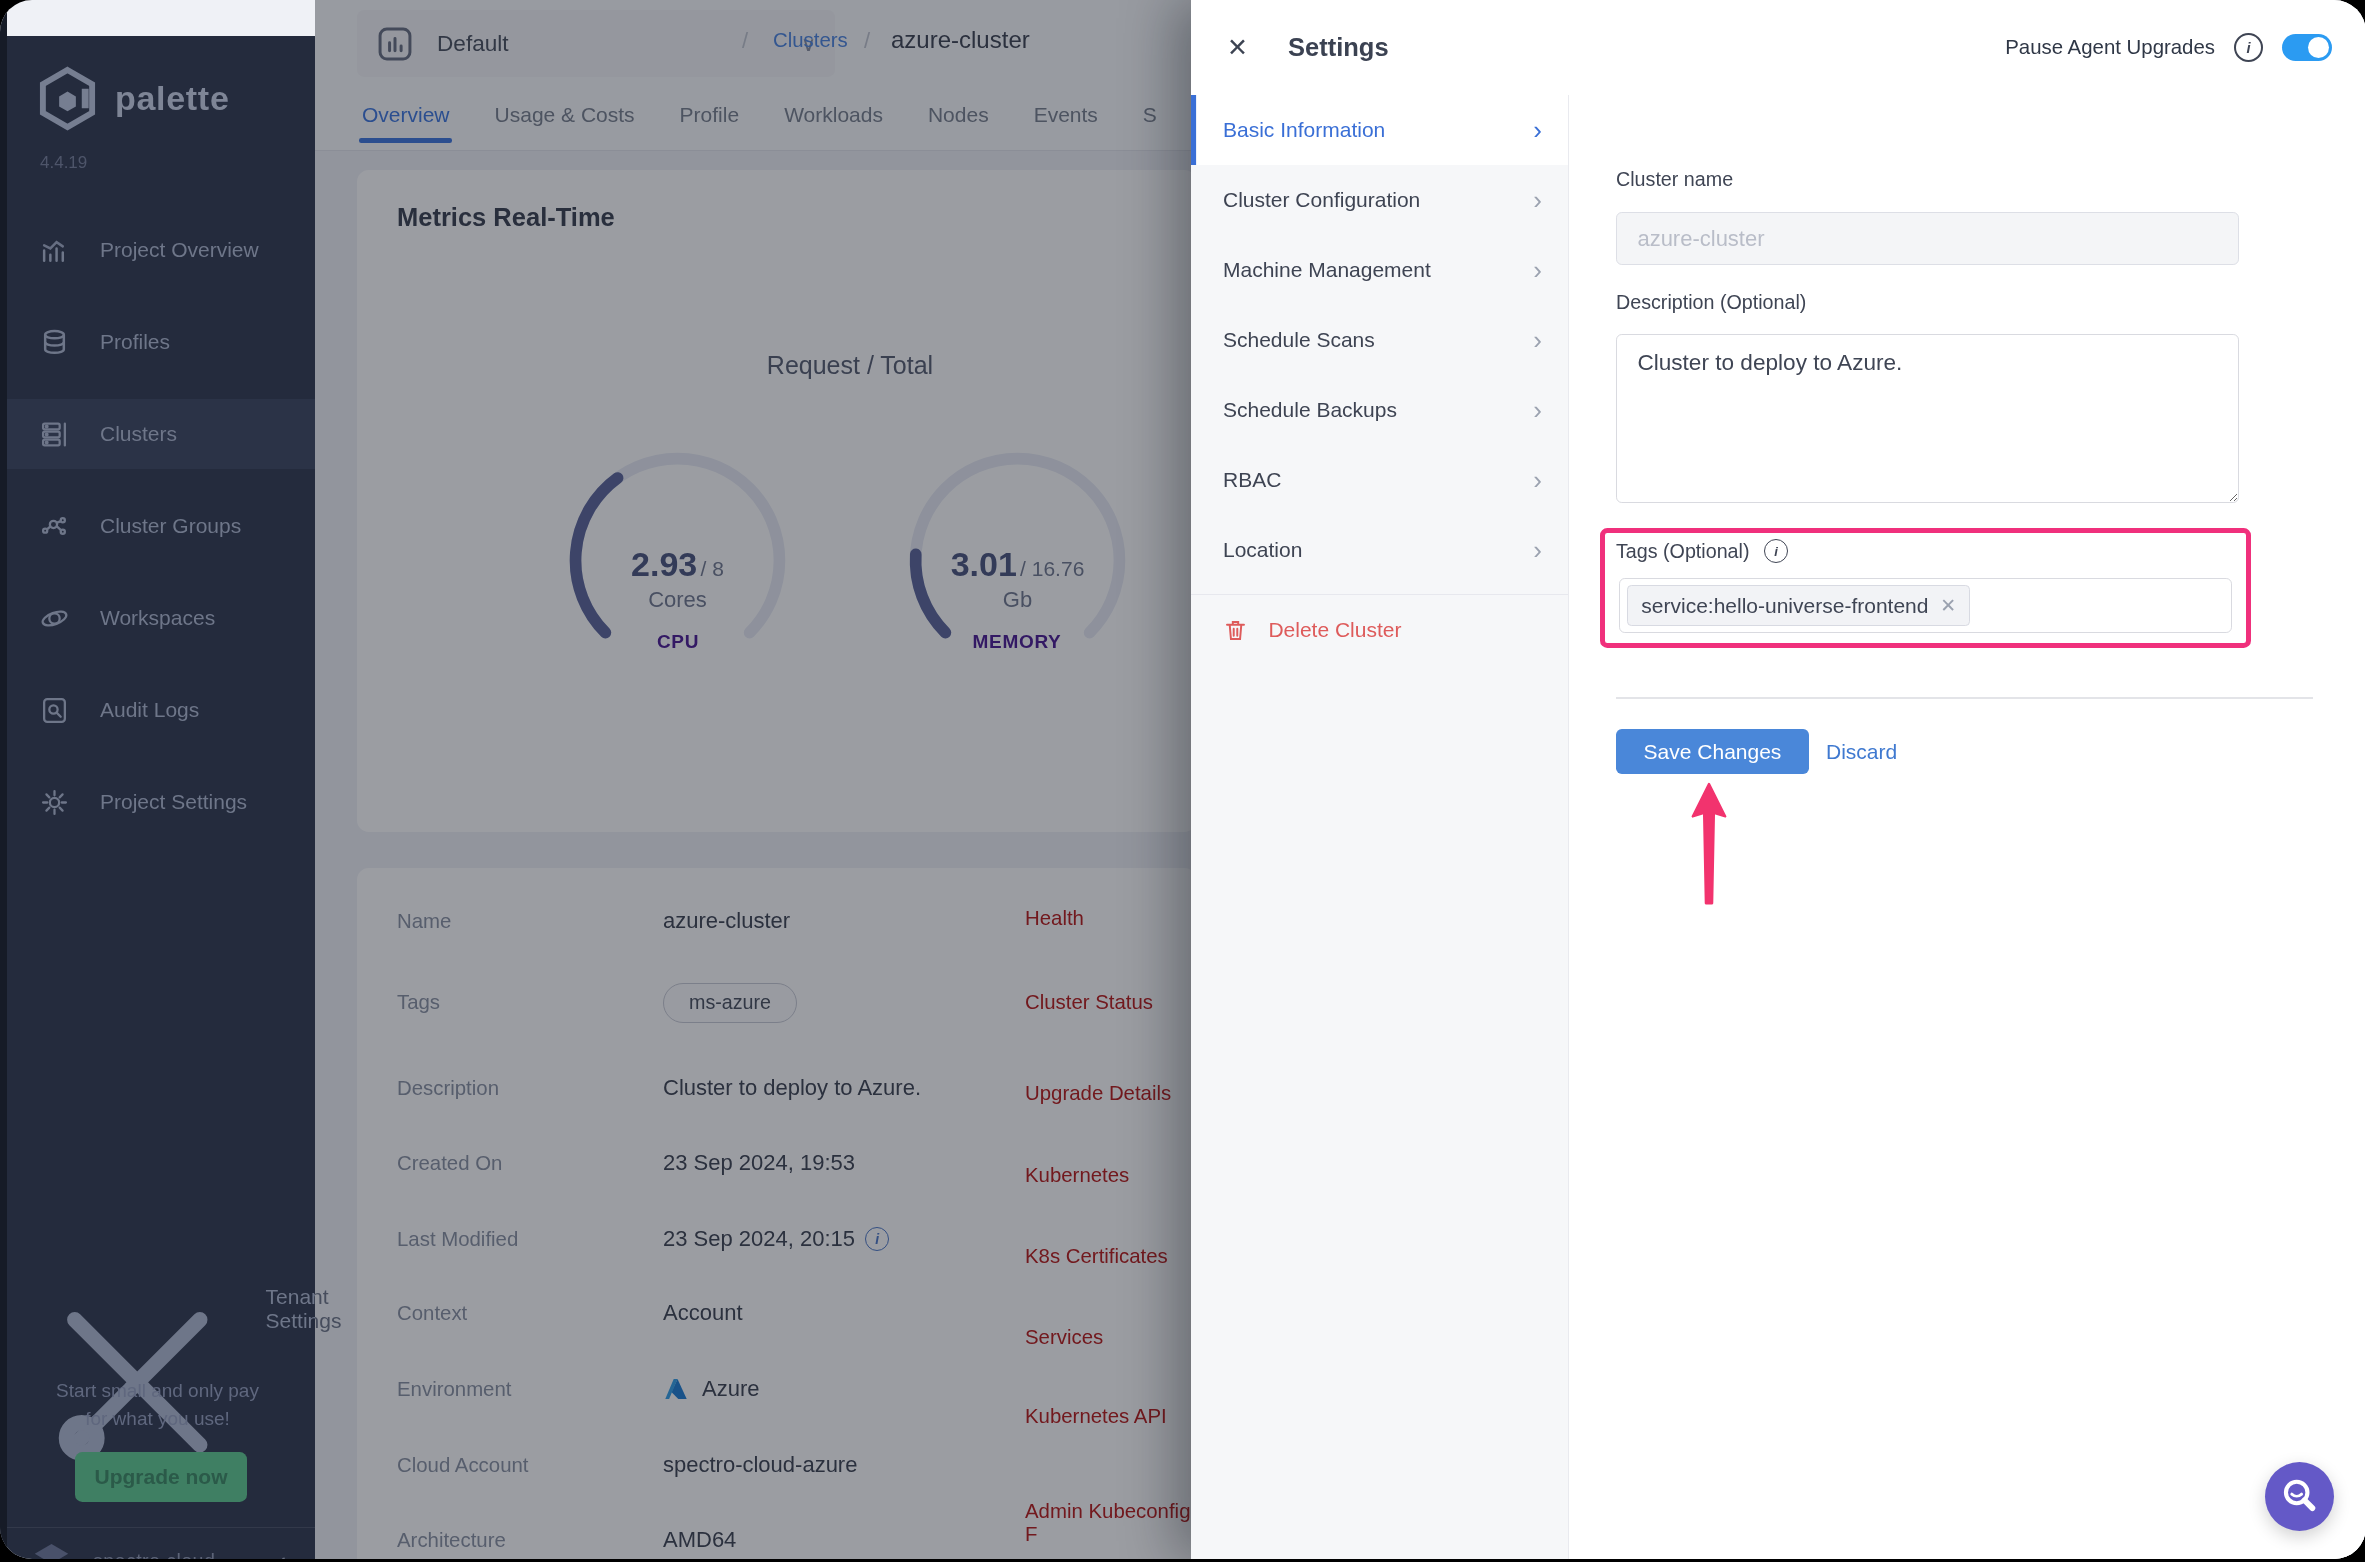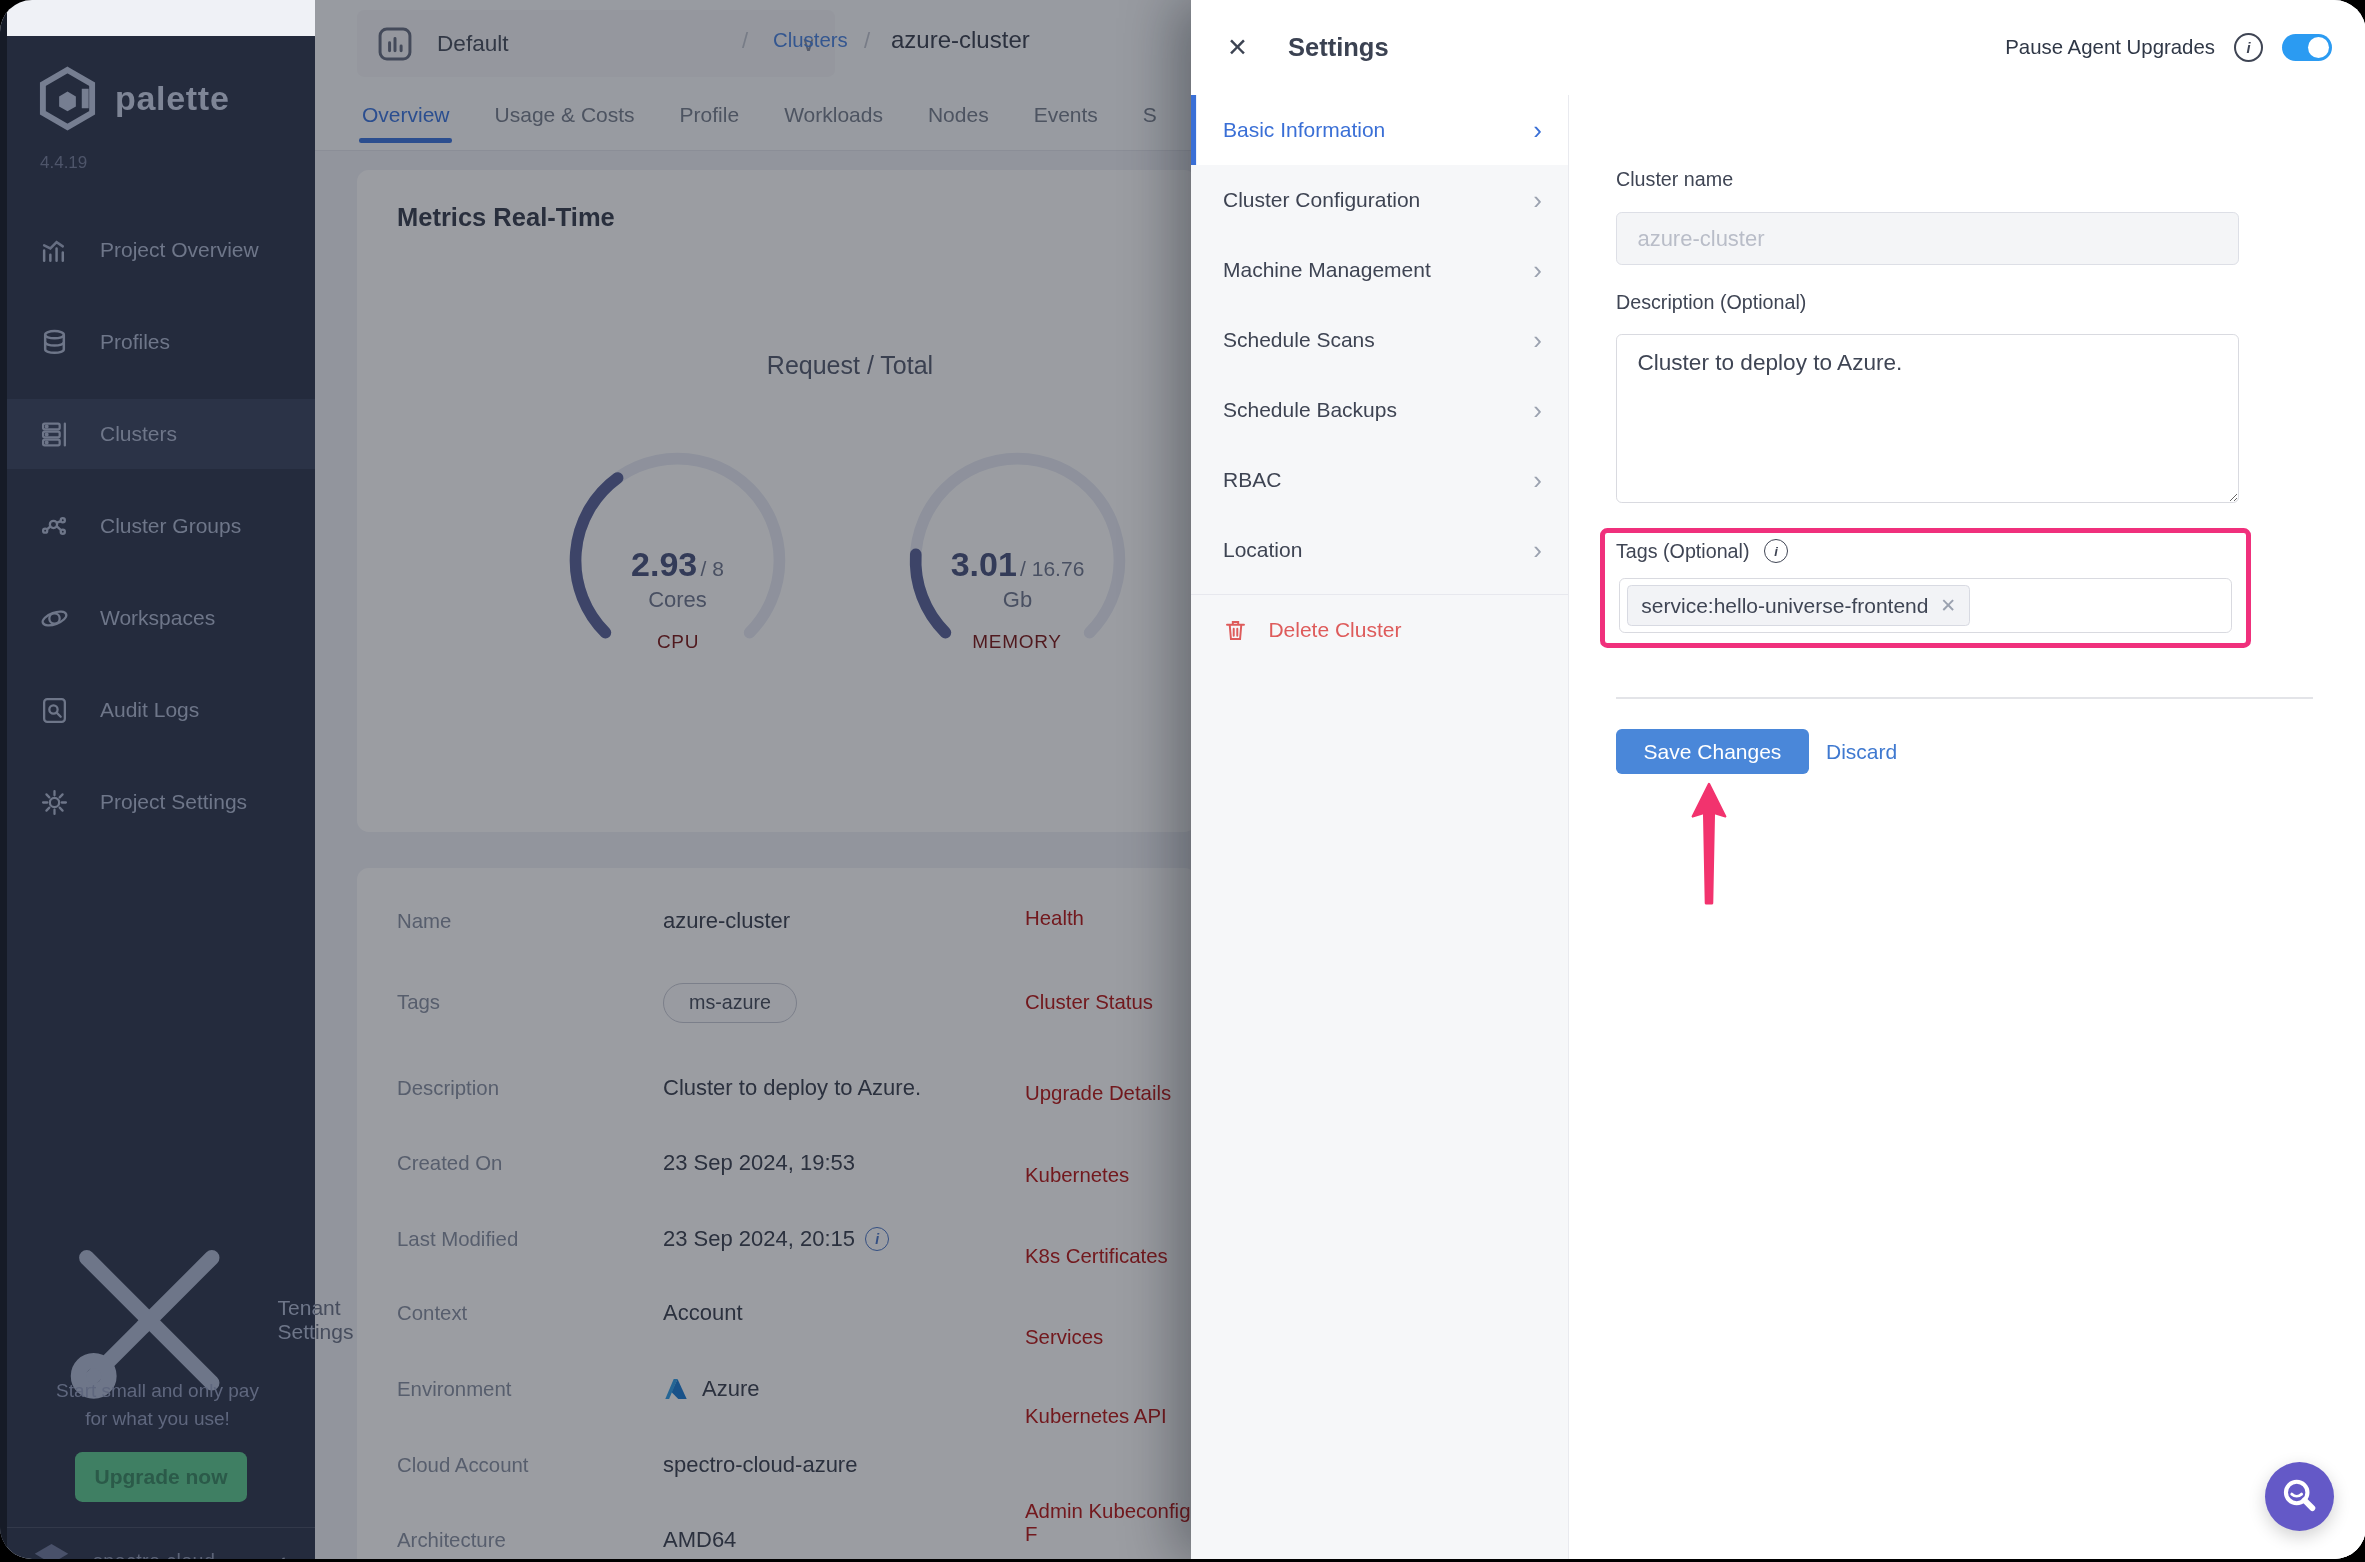--- a/index.html
+++ b/index.html
@@ -11,22 +11,22 @@
   .sidebar{position:absolute;left:0;top:0;width:315px;height:100%;background:#242b3d;z-index:20;margin-top:36px;}
   .left-edge{position:absolute;left:0;top:0;width:7.3px;height:100%;background:#161b27;z-index:26;}
   .logo-row{position:absolute;left:36px;top:29px;display:flex;align-items:center;gap:16px;color:#767e91;}
   .logo-text{font-size:34px;font-weight:600;color:#7e8596;letter-spacing:0.7px;}
   .version{position:absolute;left:40px;top:117px;font-size:17px;color:#4e556a;}
   .s-items{position:absolute;left:0;top:179px;width:100%;}
   .s-item{height:70px;margin-bottom:22px;display:flex;align-items:center;padding-left:40px;gap:31px;
           color:#6e7689;font-size:21px;}
   .s-item.active{background:#2b3347;}
   .s-item .ic{width:29px;height:29px;color:#6e7689;flex:0 0 auto;}
-  .tenant{position:absolute;left:0;top:1249px;width:100%;height:70px;display:flex;align-items:center;
-          padding-left:52px;gap:31px;color:#6e7689;font-size:21px;}
+  .tenant{position:absolute;left:0;top:1249px;width:100%;height:70px;display:flex;align-items:flex-start;
+          padding-left:40px;gap:31px;color:#6e7689;font-size:21px;}
   .promo{position:absolute;left:0;top:1341px;width:315px;text-align:center;color:#5f677e;
          font-size:19px;line-height:28px;}
   .upgrade-btn{position:absolute;left:75px;top:1416px;width:172px;height:50px;border-radius:7.3px;
          background:#3f7f63;color:#2b5a49;font-size:21px;font-weight:600;display:flex;
          align-items:center;justify-content:center;border:none;}
   .s-footer{position:absolute;left:0;bottom:0;width:315px;height:68px;border-top:1.5px solid rgba(255,255,255,.07);
          display:flex;align-items:center;padding:0 29px;box-sizing:border-box;gap:19px;color:#5d6478;}
   .s-footer .brand{font-size:19.7px;letter-spacing:0.4px;}
   .s-footer .collapse{margin-left:auto;font-size:25px;color:#6a7183;}
   
@@ -48,22 +48,22 @@
                      border-radius:2.2px;background:#3f78df;}
   .card{position:absolute;background:#fff;border-radius:11.7px;}
   .card1{left:42px;top:170px;width:839px;height:662px;}
   .card-title{position:absolute;left:40px;top:33px;font-size:25.5px;font-weight:700;color:#3b4252;}
   .subtitle{position:absolute;left:493px;top:181px;transform:translateX(-50%);font-size:25px;color:#596073;}
   .gauge{position:absolute;width:233px;height:233px;}
   .gauge .gtxt{position:absolute;left:0;top:101px;width:233px;text-align:center;}
   .gauge .gval{font-size:34px;font-weight:700;color:#4d5780;}
   .gauge .gtot{font-size:21px;color:#737b92;}
   .gauge .gunit{position:absolute;left:0;top:143px;width:233px;text-align:center;font-size:22px;color:#737b92;}
-  .glabel{position:absolute;transform:translateX(-50%);font-size:19px;font-weight:400;
-          letter-spacing:0.7px;color:#7f1d1d;}
+  .glabel{position:absolute;transform:translateX(-50%);font-size:19px;font-weight:700;
+          letter-spacing:0.7px;color:#4c1d95;}
   .card2{left:42px;top:868px;width:839px;height:695px;border-radius:11.7px 11.7px 0 0;}
   .drow{position:absolute;display:flex;align-items:center;}
   .dlbl{font-size:20.4px;color:#8b93a4;width:266px;flex:0 0 auto;}
   .dval{font-size:22px;color:#3f4554;display:flex;align-items:center;gap:11.7px;}
   .chip{border:1.5px solid #c9ccd6;border-radius:22px;background:#fbfbfd;padding:7.3px 25px;
         font-size:19.7px;color:#4a5160;}
   .rlbl{position:absolute;font-size:20.4px;color:#b91c1c;left:668px;}
   .info-blue{width:22px;height:22px;border:1.8px solid #4e79c8;border-radius:50%;color:#4e79c8;
         font-size:14px;display:inline-flex;align-items:center;justify-content:center;font-style:italic;font-weight:700;}
   .dim{position:absolute;left:315px;top:0;width:876px;height:100%;background:rgba(17,21,34,.42);z-index:40;}

